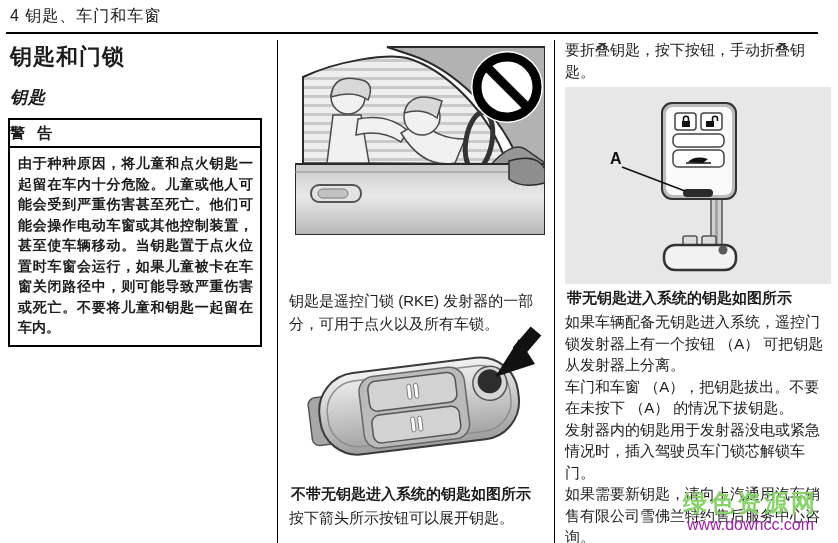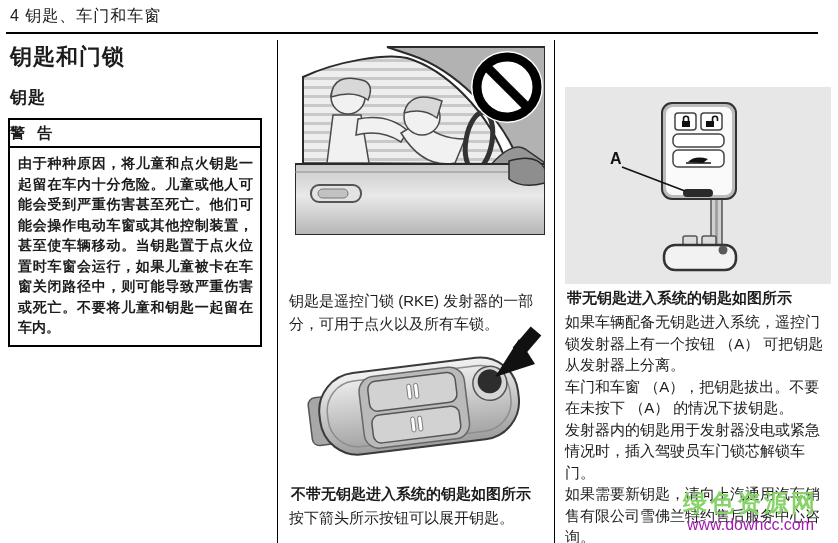--- a/index.html
+++ b/index.html
@@ -22,21 +22,21 @@
   .divider-1 { left: 277px; }
   .divider-2 { left: 554px; }
 
   
   .section-title {
     position: absolute; left: 10px; top: 42px;
     font-size: 22px; font-weight: bold; letter-spacing: 1px;
   }
   .subsection-title {
     position: absolute; left: 10px; top: 86px;
-    font-size: 17px; font-weight: bold; letter-spacing: 1px;
+    font-size: 17px; font-weight: bold; letter-spacing: 1px; font-style: italic;
   }
   .warning-box {
     position: absolute; left: 8px; top: 118px; width: 254px;
     border: 2px solid #000; background: #fff;
   }
   .warning-title {
     text-align: left; font-weight: bold; font-size: 15px;
     padding: 4px 0 3px 0; border-bottom: 2px solid #000; letter-spacing: 4px;
   }
   .warning-body {
@@ -181,20 +181,21 @@
       <g>
         <line x1="241" y1="6" x2="223" y2="27" stroke="#111" stroke-width="14"></line>
         <polygon points="240,39 224,14 200,52" fill="#111"></polygon>
       </g>
     </svg>
   </div>
 
   <p class="cap-mid-bold">不带无钥匙进入系统的钥匙如图所示</p>
   <p class="cap-mid-text">按下箭头所示按钮可以展开钥匙。</p>
 
+  <p class="p-fold">要折叠钥匙，按下按钮，手动折叠钥匙。</p>
 
   <div class="illus illus-keyless">
     <svg width="266" height="197" viewBox="0 0 266 197">
       <rect width="266" height="197" fill="#e7e7e7"></rect>
 
       <rect x="146" y="100" width="11" height="66" fill="#cfcfcf" stroke="#555" stroke-width="1.5"></rect>
       <line x1="151.5" y1="112" x2="151.5" y2="160" stroke="#9a9a9a" stroke-width="2.5"></line>
       <rect x="118" y="149" width="14" height="11" rx="2" fill="#dcdcdc" stroke="#555" stroke-width="1.5"></rect>
       <rect x="137" y="149" width="14" height="11" rx="2" fill="#dcdcdc" stroke="#555" stroke-width="1.5"></rect>
       <rect x="99" y="158" width="72" height="25" rx="11" fill="#f2f2f2" stroke="#333" stroke-width="2.5"></rect>

